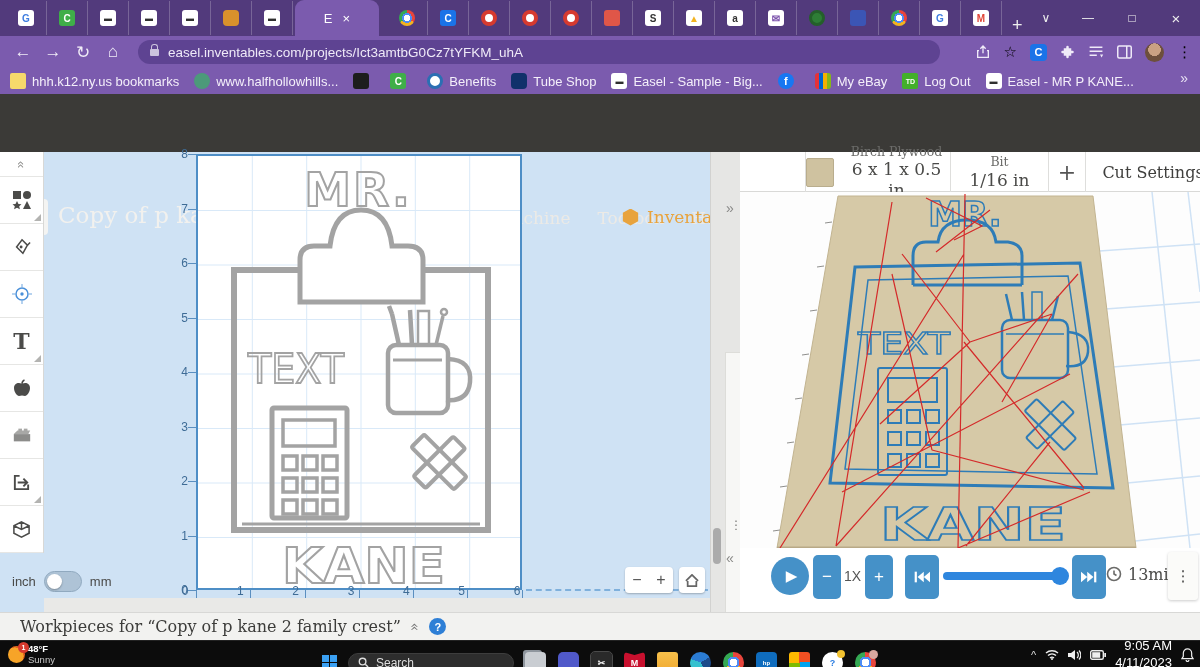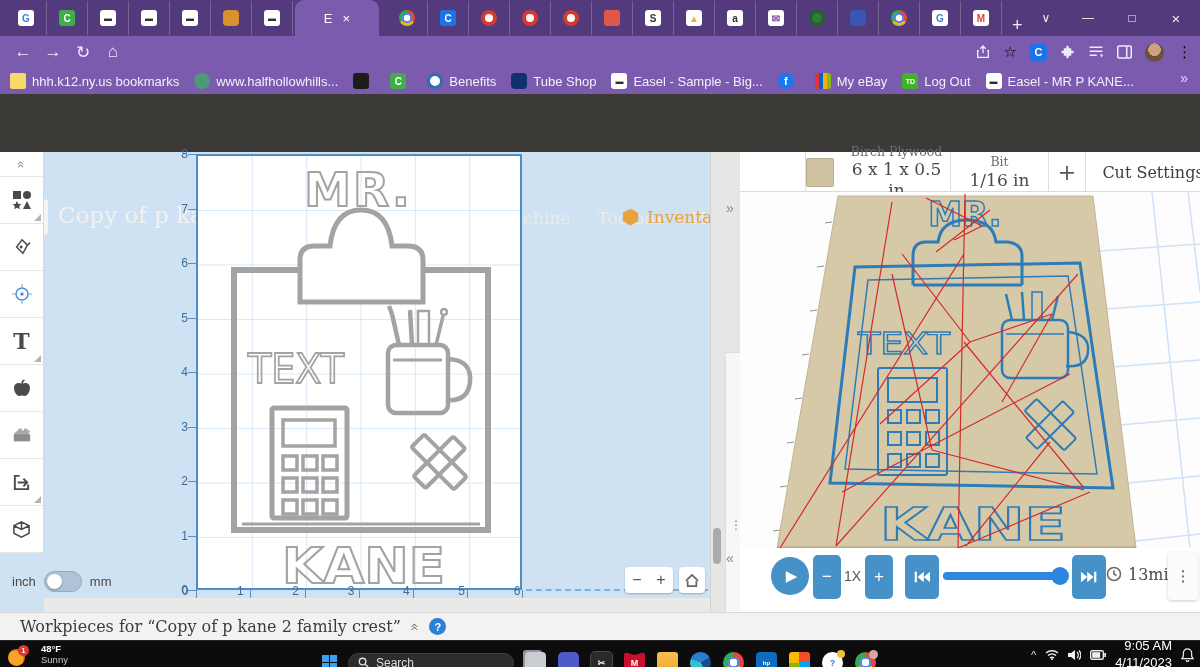--- a/index.html
+++ b/index.html
@@ -107,21 +107,21 @@
   .dotscard{position:absolute;left:428px;top:4px;width:30px;height:48px;background:#fbfbf9;box-shadow:0 1px 3px rgba(0,0,0,.2);border-radius:3px;display:flex;align-items:center;justify-content:center;color:#444;font-size:15px}
   .clockicn{position:absolute;left:366px;top:18px}
 
   
   #wpbar{position:absolute;left:0;top:612px;width:1200px;height:28px;background:#f2f2f0;border-top:1px solid #d8d8d6;display:flex;align-items:center;gap:10px;padding-left:20px;font-family:"DejaVu Serif",serif;font-size:16px;color:#3c3c3a}
   .upchev{display:inline-block;transform:rotate(90deg);color:#777;font-size:14px}
   .qmark{width:17px;height:17px;border-radius:50%;background:#2e7fd6;color:#fff;font:bold 11px "Liberation Sans",sans-serif;display:flex;align-items:center;justify-content:center}
 
   
   #taskbar{position:absolute;left:0;top:640px;width:1200px;height:27px;background:#0c0c0c;border-top:1px solid #222;color:#fff}
-  .weath{position:absolute;left:8px;top:3px;display:flex;gap:16px;align-items:flex-end}
+  .weath{position:absolute;left:8px;top:3px;display:flex;gap:3px;align-items:center}
   .sun{width:17px;height:17px;border-radius:50%;background:radial-gradient(circle at 40% 60%,#f7a428 0 60%,#e2641e 61%);position:relative}
   .sun .bdg{position:absolute;right:-4px;top:-4px;width:11px;height:11px;border-radius:50%;background:#d83a2e;color:#fff;font:bold 7px "Liberation Sans",sans-serif;display:flex;align-items:center;justify-content:center}
   .wtxt{font-size:9.5px;line-height:1.15}
   .wtxt .t2{color:#c9c9c9}
   .centerblk{position:absolute;left:322px;top:0;height:43px;display:flex;align-items:center;gap:11px}
   .winlogo{width:15px;height:15px;background:linear-gradient(#3aa0f3,#3aa0f3) 0 0/7px 7px no-repeat,linear-gradient(#3aa0f3,#3aa0f3) 100% 0/7px 7px no-repeat,linear-gradient(#3aa0f3,#3aa0f3) 0 100%/7px 7px no-repeat,linear-gradient(#3aa0f3,#3aa0f3) 100% 100%/7px 7px no-repeat}
   .srchpill{width:166px;height:20px;background:#2d2d2d;border:1px solid #3d3d3d;border-radius:10px;display:flex;align-items:center;gap:7px;padding-left:9px;font-size:12px;color:#ddd}
   .tb{width:21px;height:21px;border-radius:4px;position:relative;display:flex;align-items:center;justify-content:center;font:bold 9px "Liberation Sans",sans-serif;flex:none}
   .i-taskview{background:#c9cdd2;box-shadow:-3px -3px 0 -1px #8f969e}
   .i-teams{background:#5059c9;color:#fff;border-radius:5px}
@@ -230,20 +230,24 @@
       <span>□</span>
       <span style="font-size:15px">×</span>
     </div>
   </div>
 
   <div id="toolbar">
     <span class="navg" style="margin-left:8px">←</span>
     <span class="navg">→</span>
     <span class="navg">↻</span>
     <span class="navg">⌂</span>
+  </div>
+  <div id="urlpill">
+    <span class="lock"></span>
+    <span>easel.inventables.com/projects/Ict3amtbG0Cz7tYFKM_uhA</span>
   </div>
   <div class="tbicons">
     <svg width="16" height="16" viewBox="0 0 24 24">
         <path d="M12 14V4 M8 7l4-4 4 4 M6 10H4v10h16V10h-2" fill="none" stroke="#efeaf8" stroke-width="2"></path>
       </svg>
     <span style="font-size:15px">☆</span>
     <span class="cbadge">C</span>
     <svg width="15" height="15" viewBox="0 0 24 24">
         <path d="M10 3a2 2 0 0 1 4 0v2h4v4h2a2 2 0 0 1 0 4h-2v4h-4v2a2 2 0 0 1-4 0v-2H6v-4H4a2 2 0 0 1 0-4h2V5h4z" fill="#efeaf8"></path>
       </svg>

